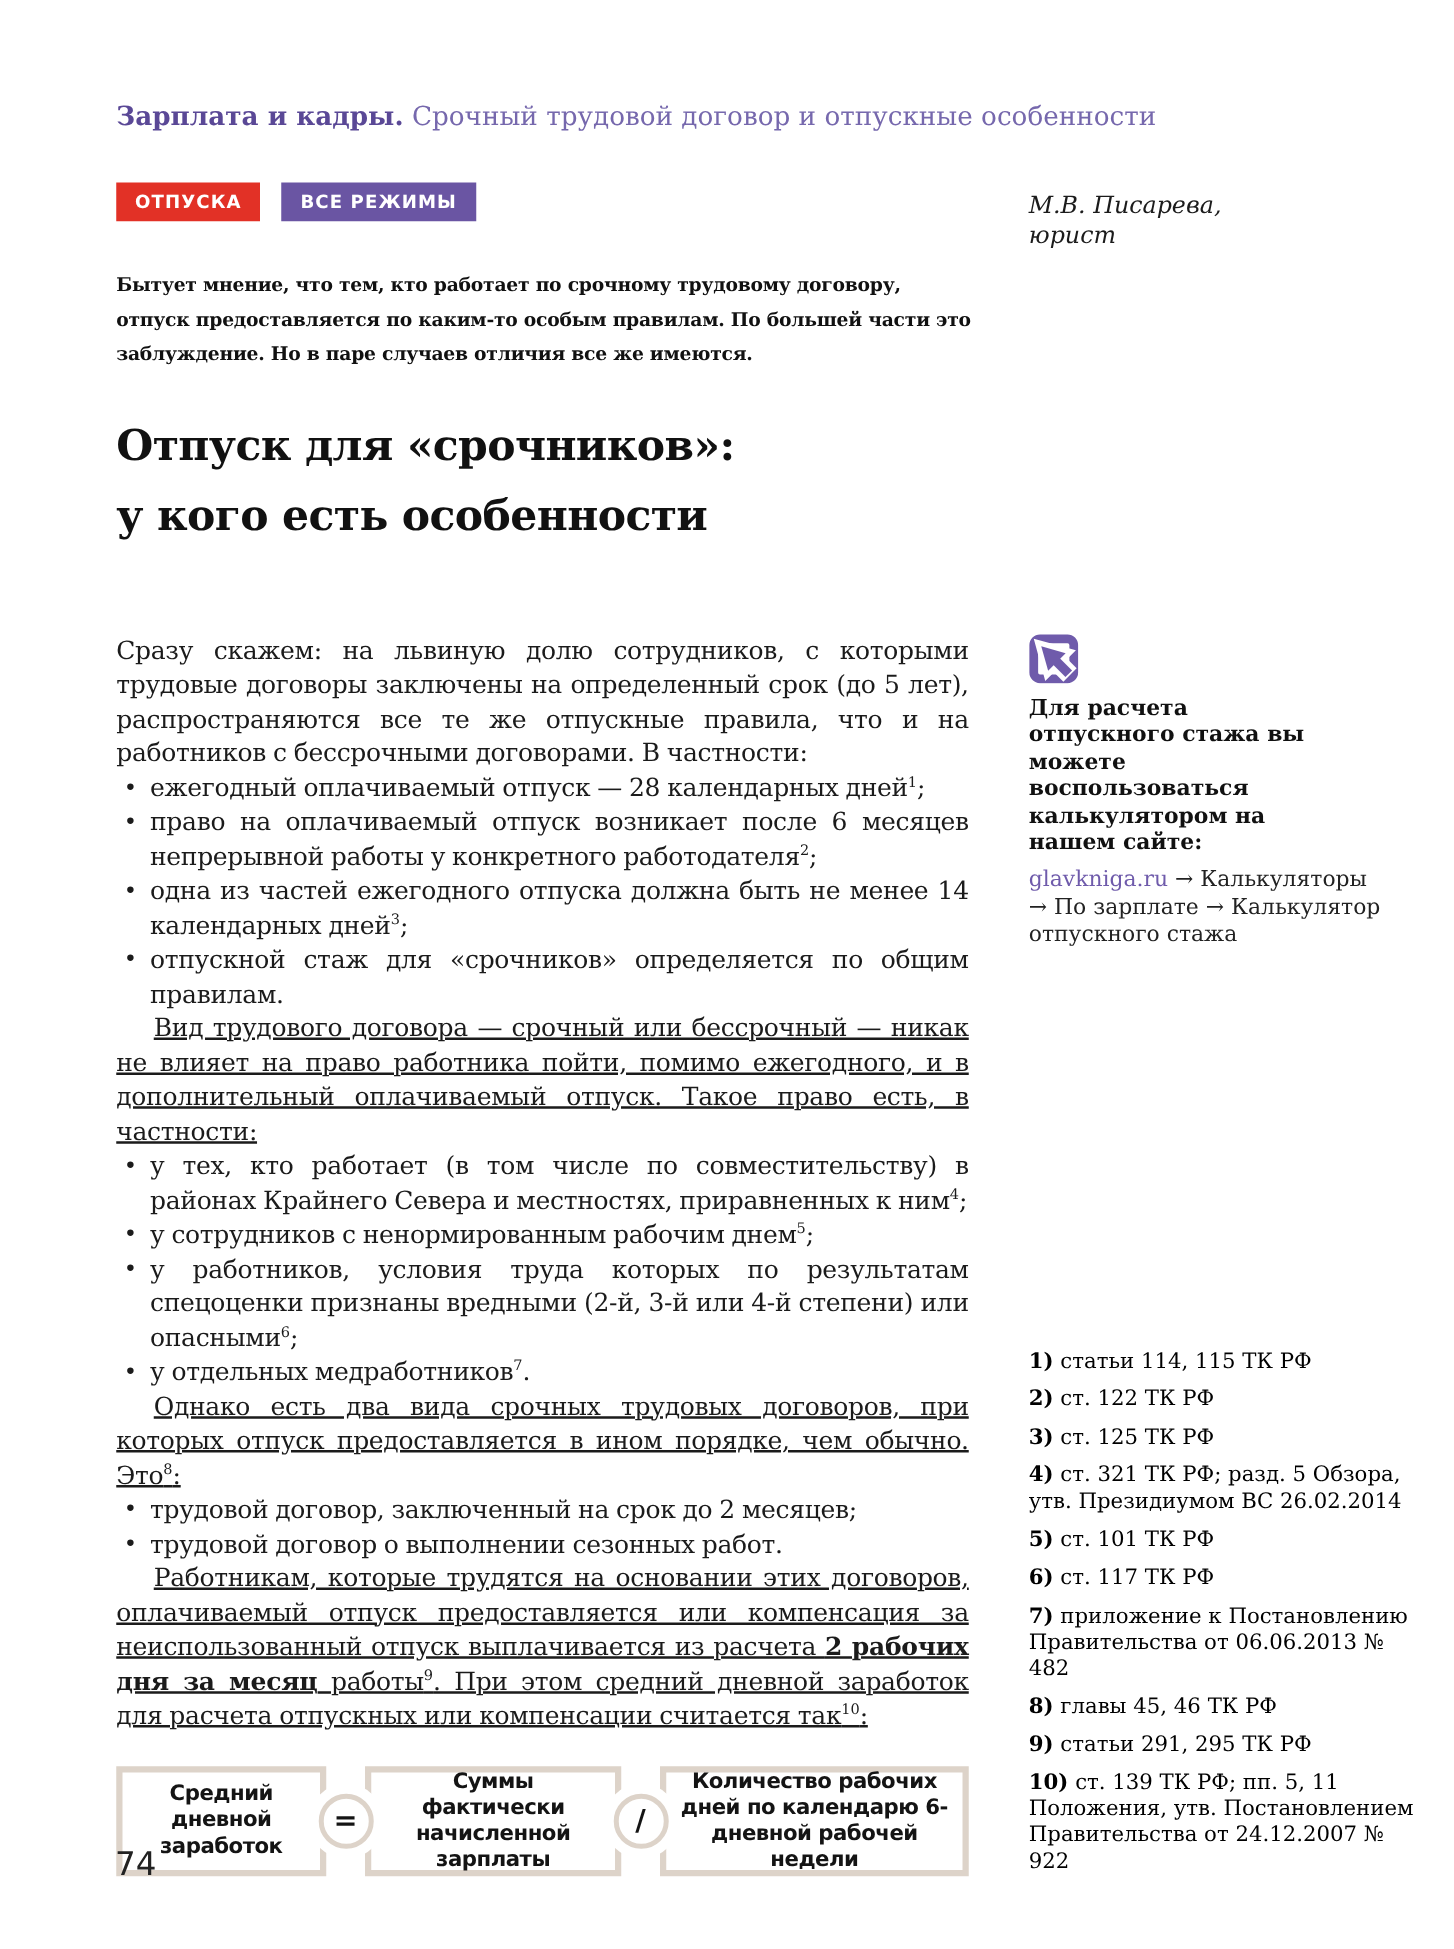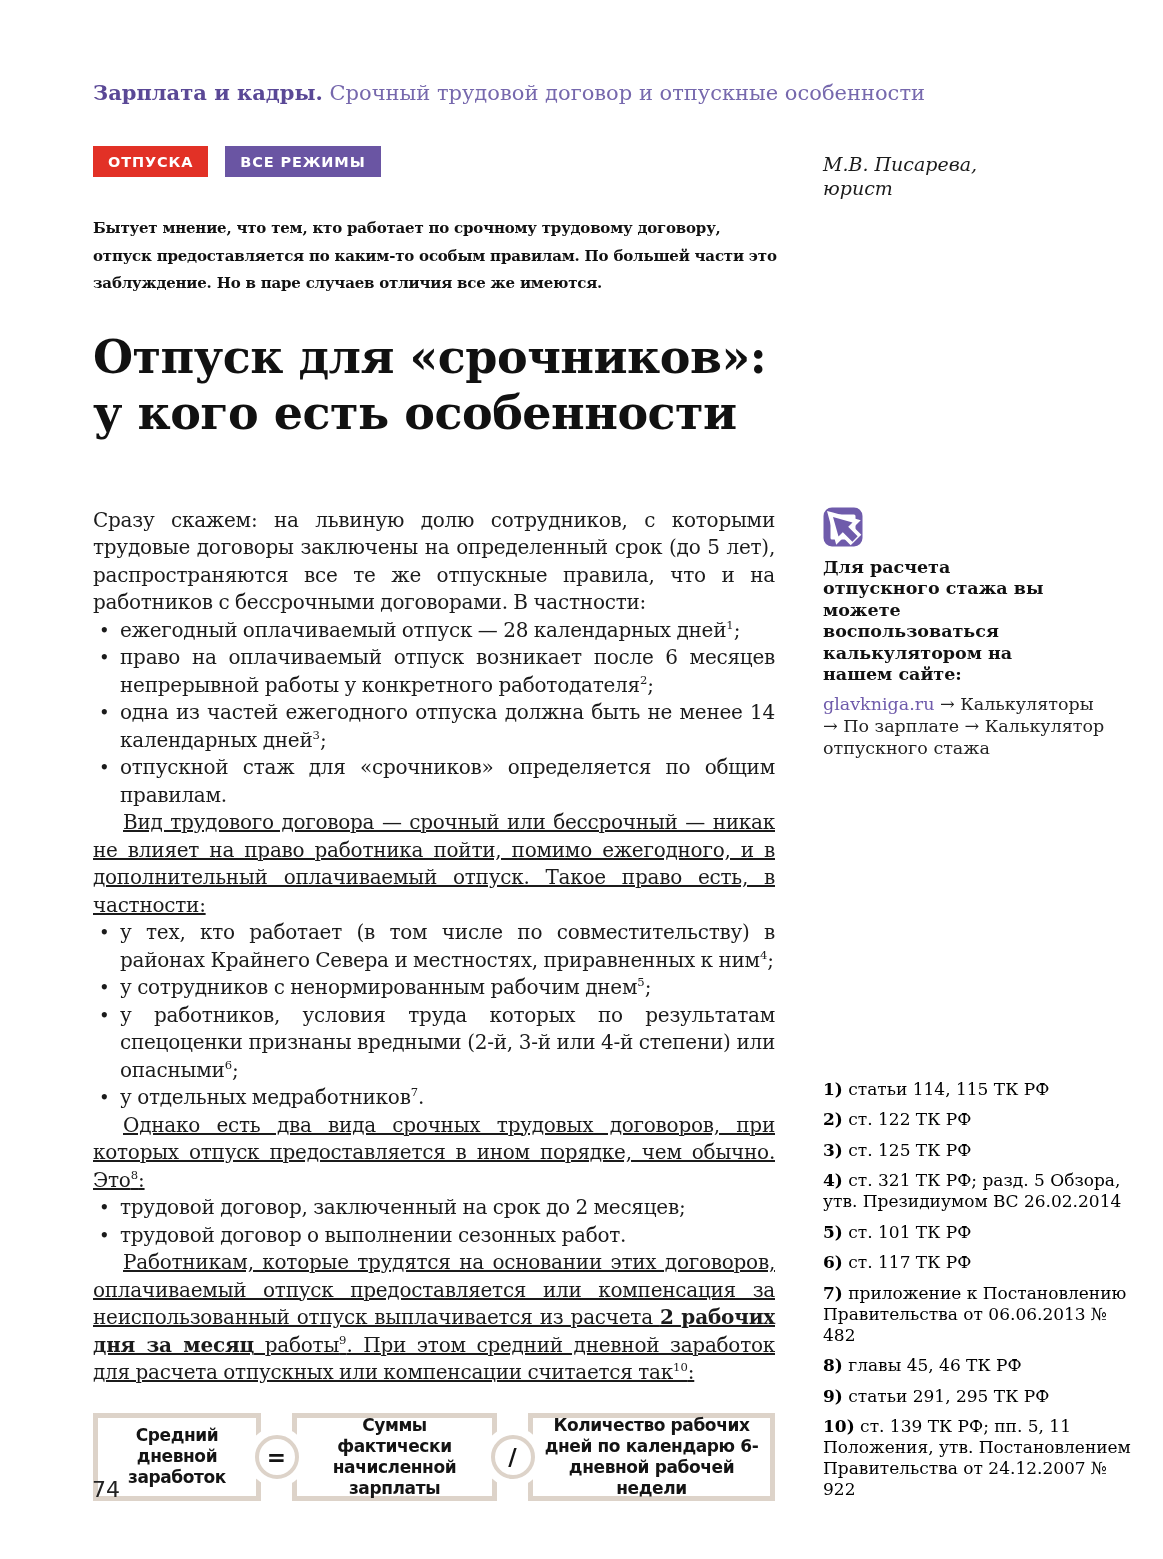--- a/index.html
+++ b/index.html
@@ -32,21 +32,21 @@
   
   .intro {
     margin-top:15px; width:688px;
     font-weight:bold; font-size:15px; line-height:27.5px;
     color:#111; letter-spacing:-0.2px;
   }
 
   
   .title {
     margin-top:31px;
-    font-size:46px; line-height:56px; font-weight:bold; color:#111;
+    font-size:34px; line-height:56px; font-weight:bold; color:#111;
     white-space:pre-line; letter-spacing:-0.5px;
   }
 
   
   .main-row { display:flex; margin-top:66px; }
   .col-left { width:682px; }
   .col-right { width:317px; margin-left:48px; position:relative; }
 
   
   .article { font-size:20px; line-height:27.5px; text-align:justify; letter-spacing:-0.25px; word-spacing:-0.5px; }
@@ -92,21 +92,21 @@
   .side-path { margin-top:7px; width:285px; font-size:17.5px; line-height:22px; color:#222; }
   .side-path .link { color:#6f5bab; }
 
   .footnotes { position:absolute; left:0; top:572px; width:317px; }
   .fn { font-size:17px; line-height:21px; margin-bottom:9.5px; color:#000000; }
   .fn b { letter-spacing:0; }
 
   .page-number {
     position:absolute; left:92px; top:1477px;
     font-family:"DejaVu Sans","Liberation Sans",sans-serif;
-    font-size:22px; color:#222;
+    font-size:26px; color:#222;
   }
 </style>
 </head>
 <body>
 
 <div class="page">
 
   <div class="kicker">
     <span class="k-bold">Зарплата и кадры.</span><span class="k-rest"> Срочный трудовой договор и отпускные особенности</span>
   </div>

